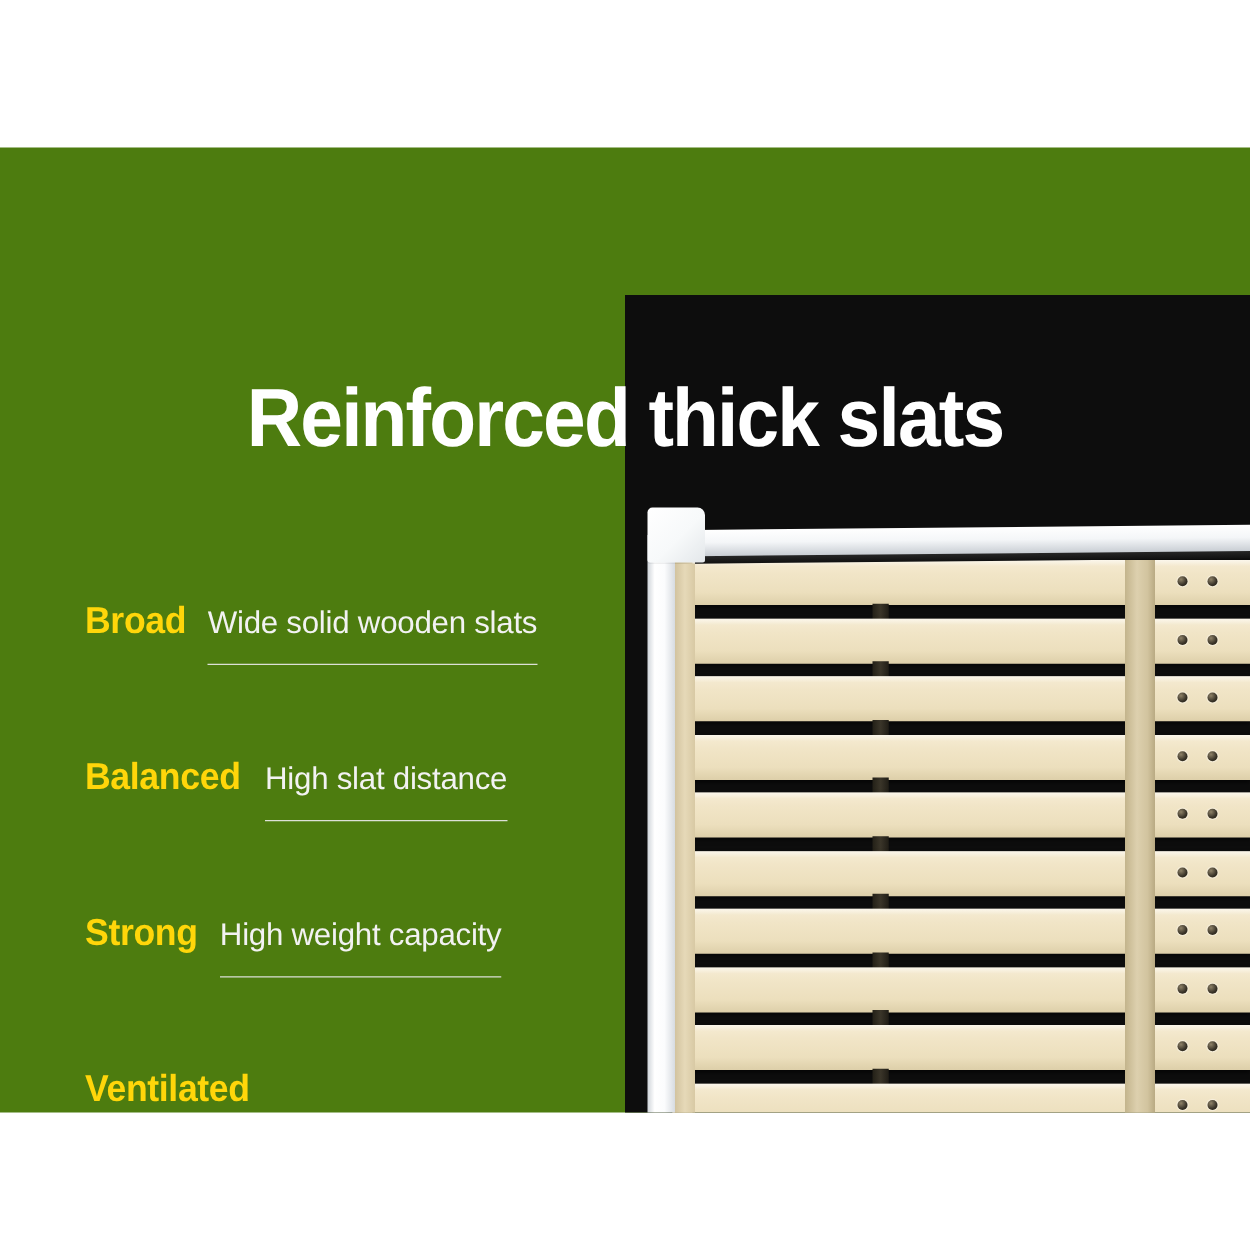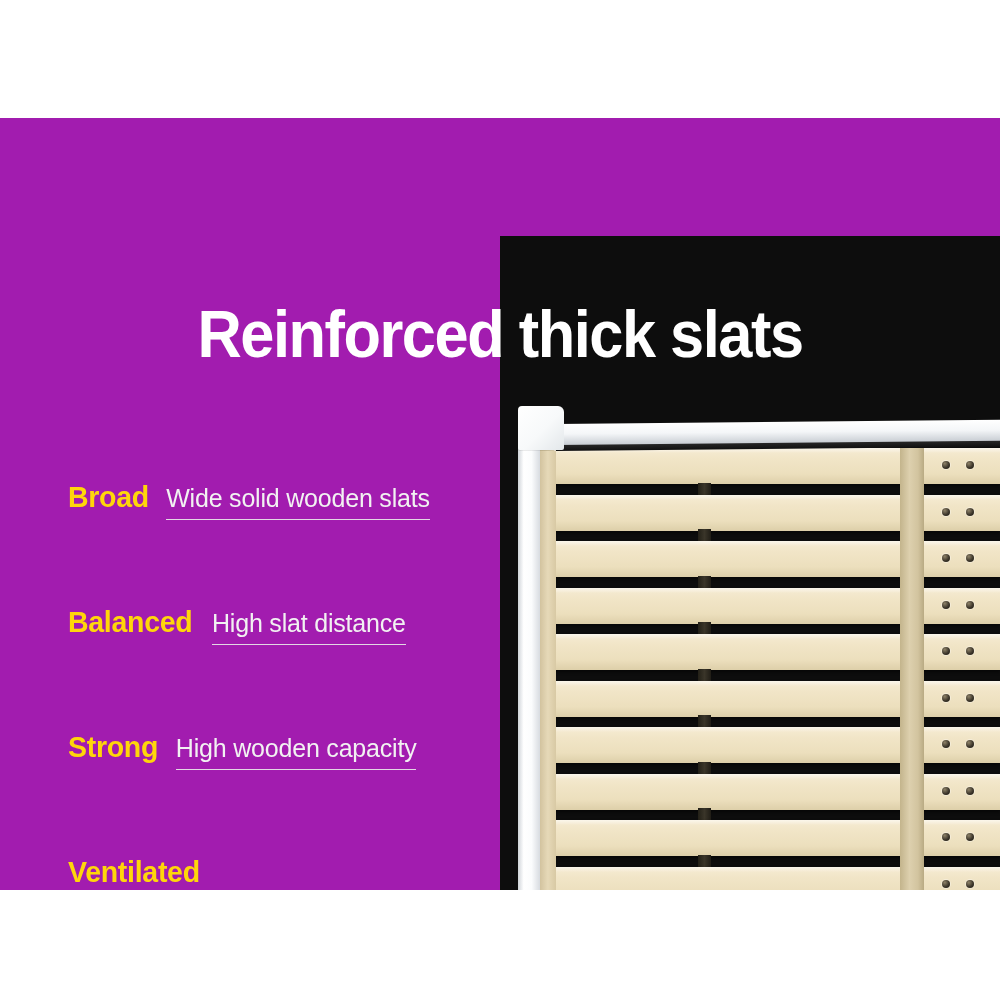--- a/index.html
+++ b/index.html
@@ -9,21 +9,21 @@
     font-family:"Liberation Sans","DejaVu Sans",sans-serif;
     -webkit-font-smoothing:antialiased;
   }
 
   
   #stage{position:absolute;left:0;top:0;width:1000px;height:1000px;background:#ffffff;}
 
   
   #panel{
     position:absolute;left:0;top:118px;width:1000px;height:772px;
-    background:#a21caf;overflow:hidden;
+    background:#4d7c0f;overflow:hidden;
   }
 
   
   #title{
     position:absolute;left:0;top:178px;width:1000px;
     text-align:center;
     color:#ffffff;
     font-size:66px;
     font-weight:700;
     letter-spacing:-1.6px;
@@ -41,21 +41,21 @@
   .feat-term{
     color:#FFD60A;
     font-size:30px;
     font-weight:700;
     line-height:34px;
     white-space:nowrap;
     transform:scaleX(0.95);
     transform-origin:0 50%;
     letter-spacing:-0.3px;
   }
-  .feat-desc-wrap{margin-left:13px;position:relative;padding-bottom:7px;text-align:right;}
+  .feat-desc-wrap{margin-left:13px;position:relative;padding-bottom:19px;text-align:right;}
   .feat-desc{
     color:#f2f2f2;
     font-size:25px;
     font-weight:400;
     line-height:30px;
     white-space:nowrap;
     transform:scaleX(0.95);
     transform-origin:0 50%;
     letter-spacing:-0.2px;
   }
@@ -265,21 +265,21 @@
             <span class="feat-desc">High slat distance</span>
             <span class="feat-rule"></span>
           </span>
         </div>
       </div>
 
       <div class="feat">
         <div class="feat-line">
           <span class="feat-term">Strong</span>
           <span class="feat-desc-wrap">
-            <span class="feat-desc">High wooden capacity</span>
+            <span class="feat-desc">High weight capacity</span>
             <span class="feat-rule"></span>
           </span>
         </div>
       </div>
 
       <div class="feat">
         <div class="feat-line">
           <span class="feat-term">Ventilated</span>
         </div>
       </div>

